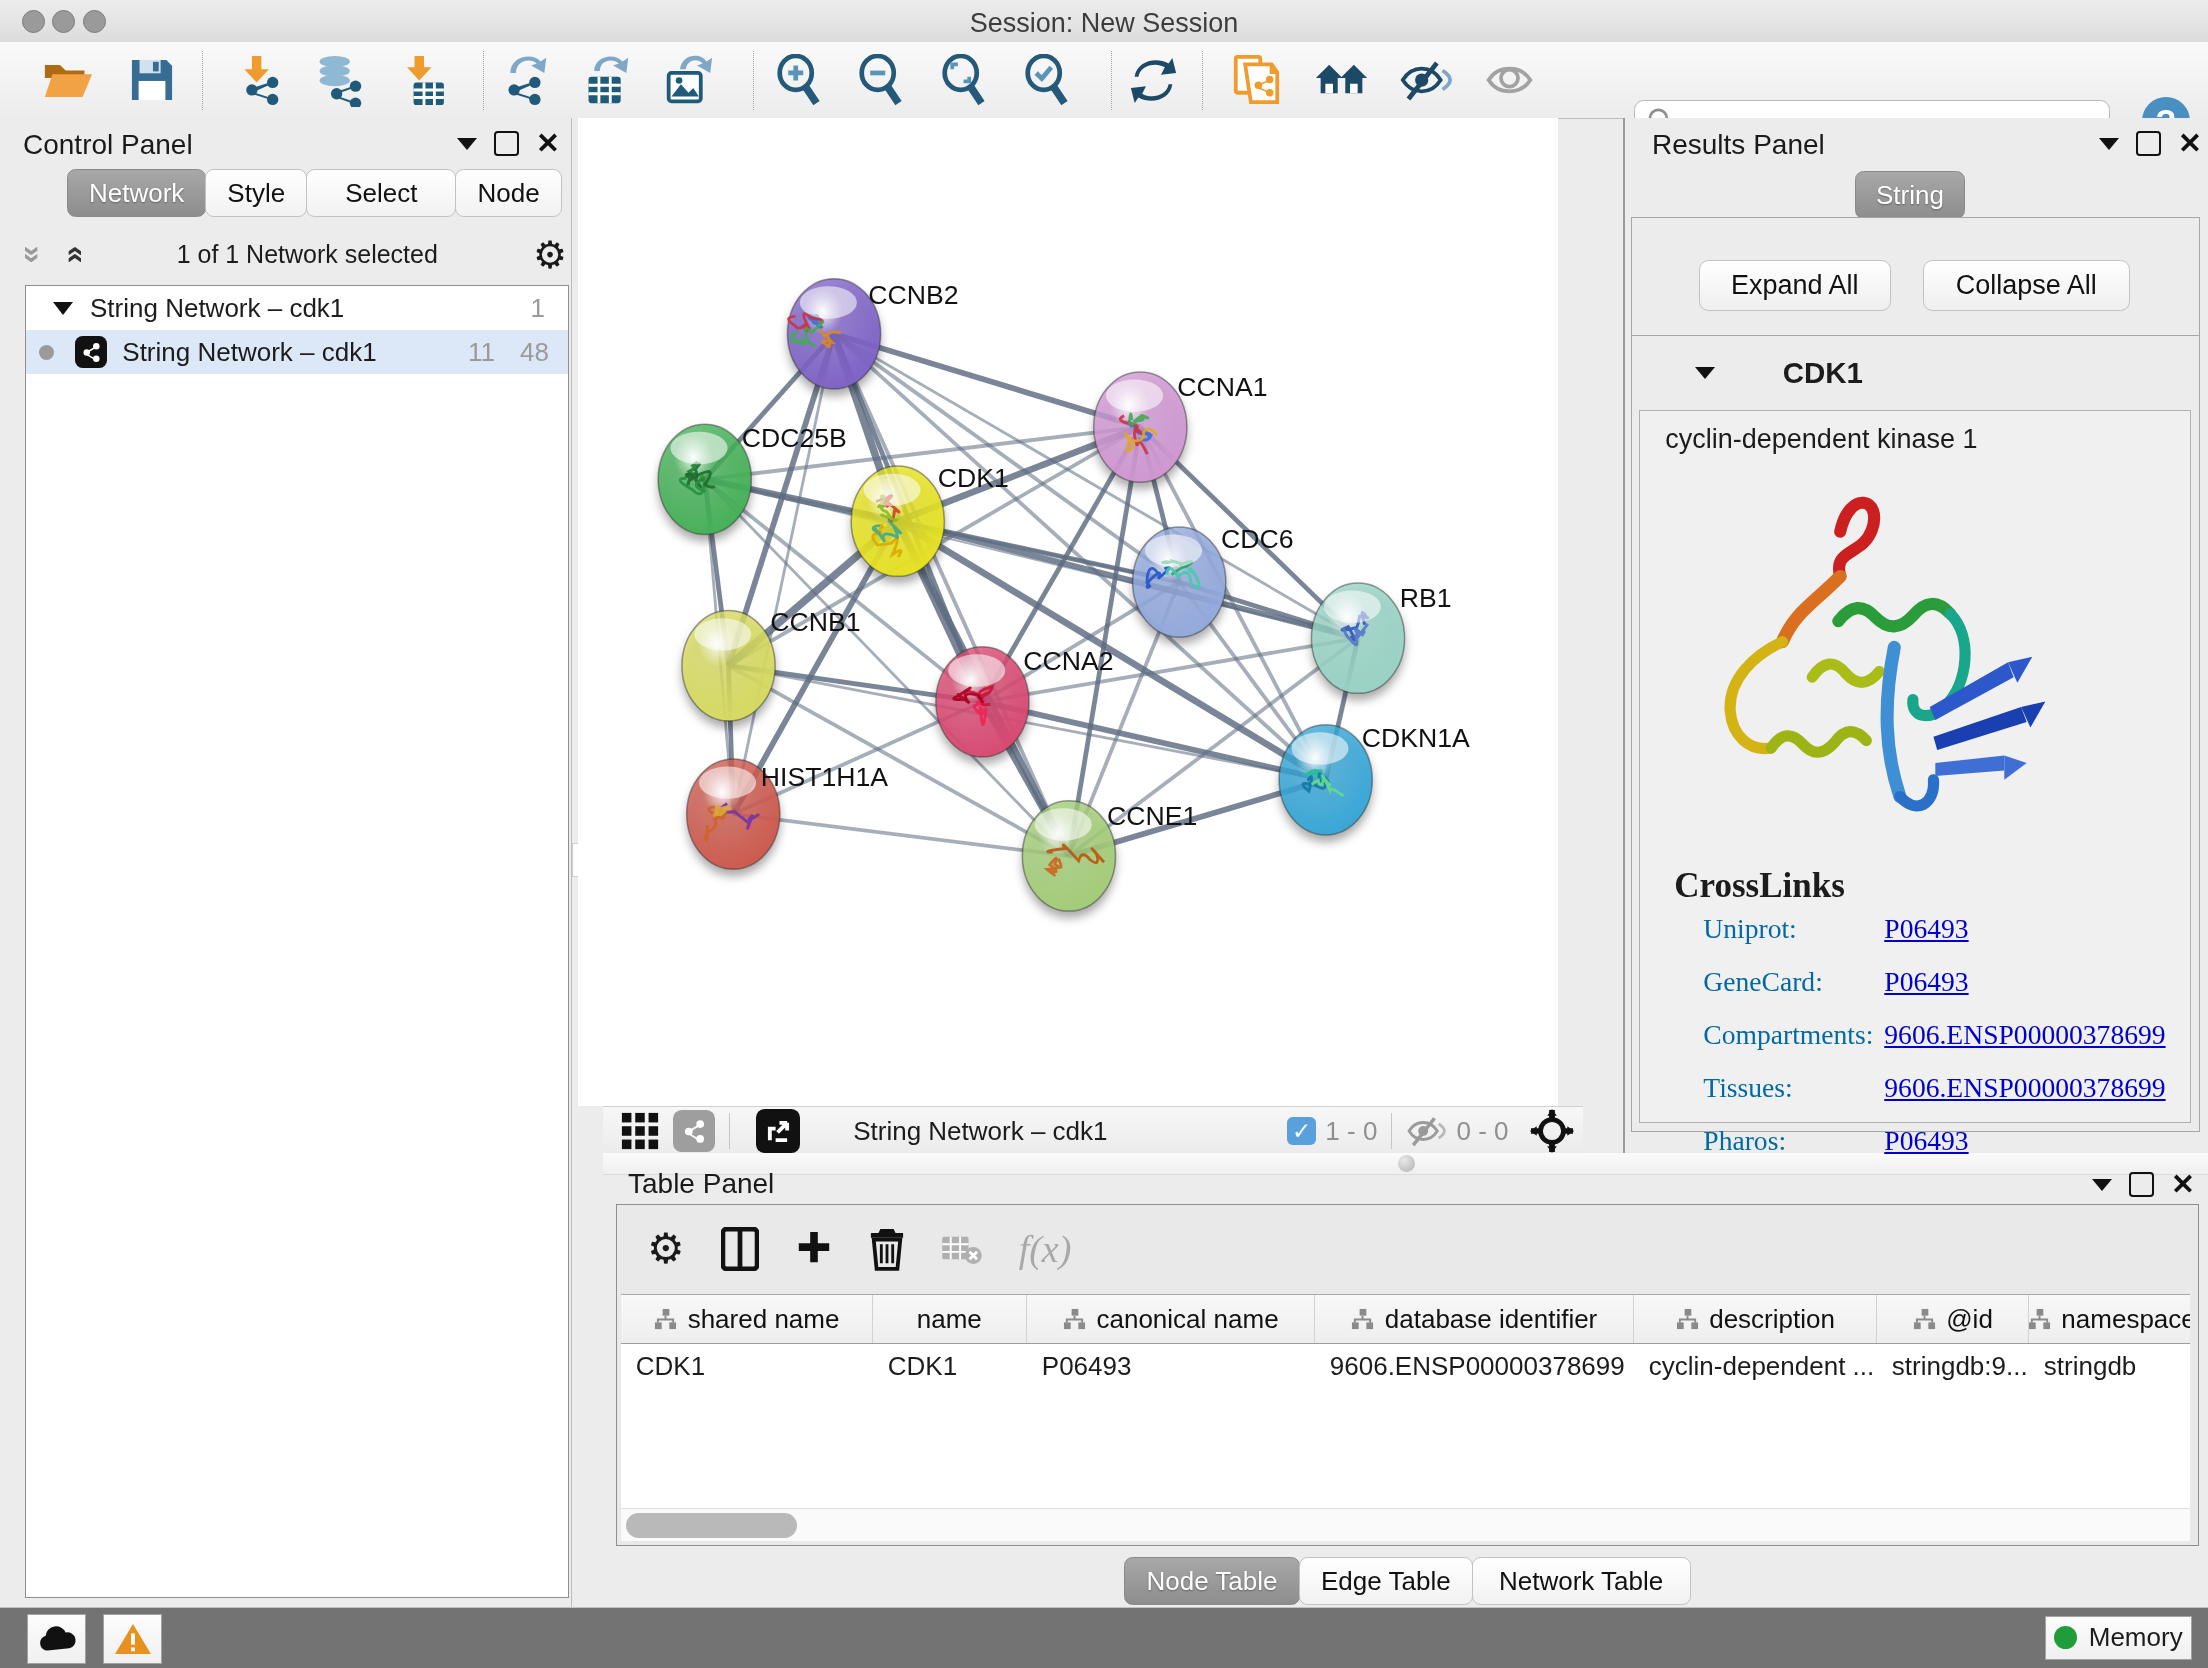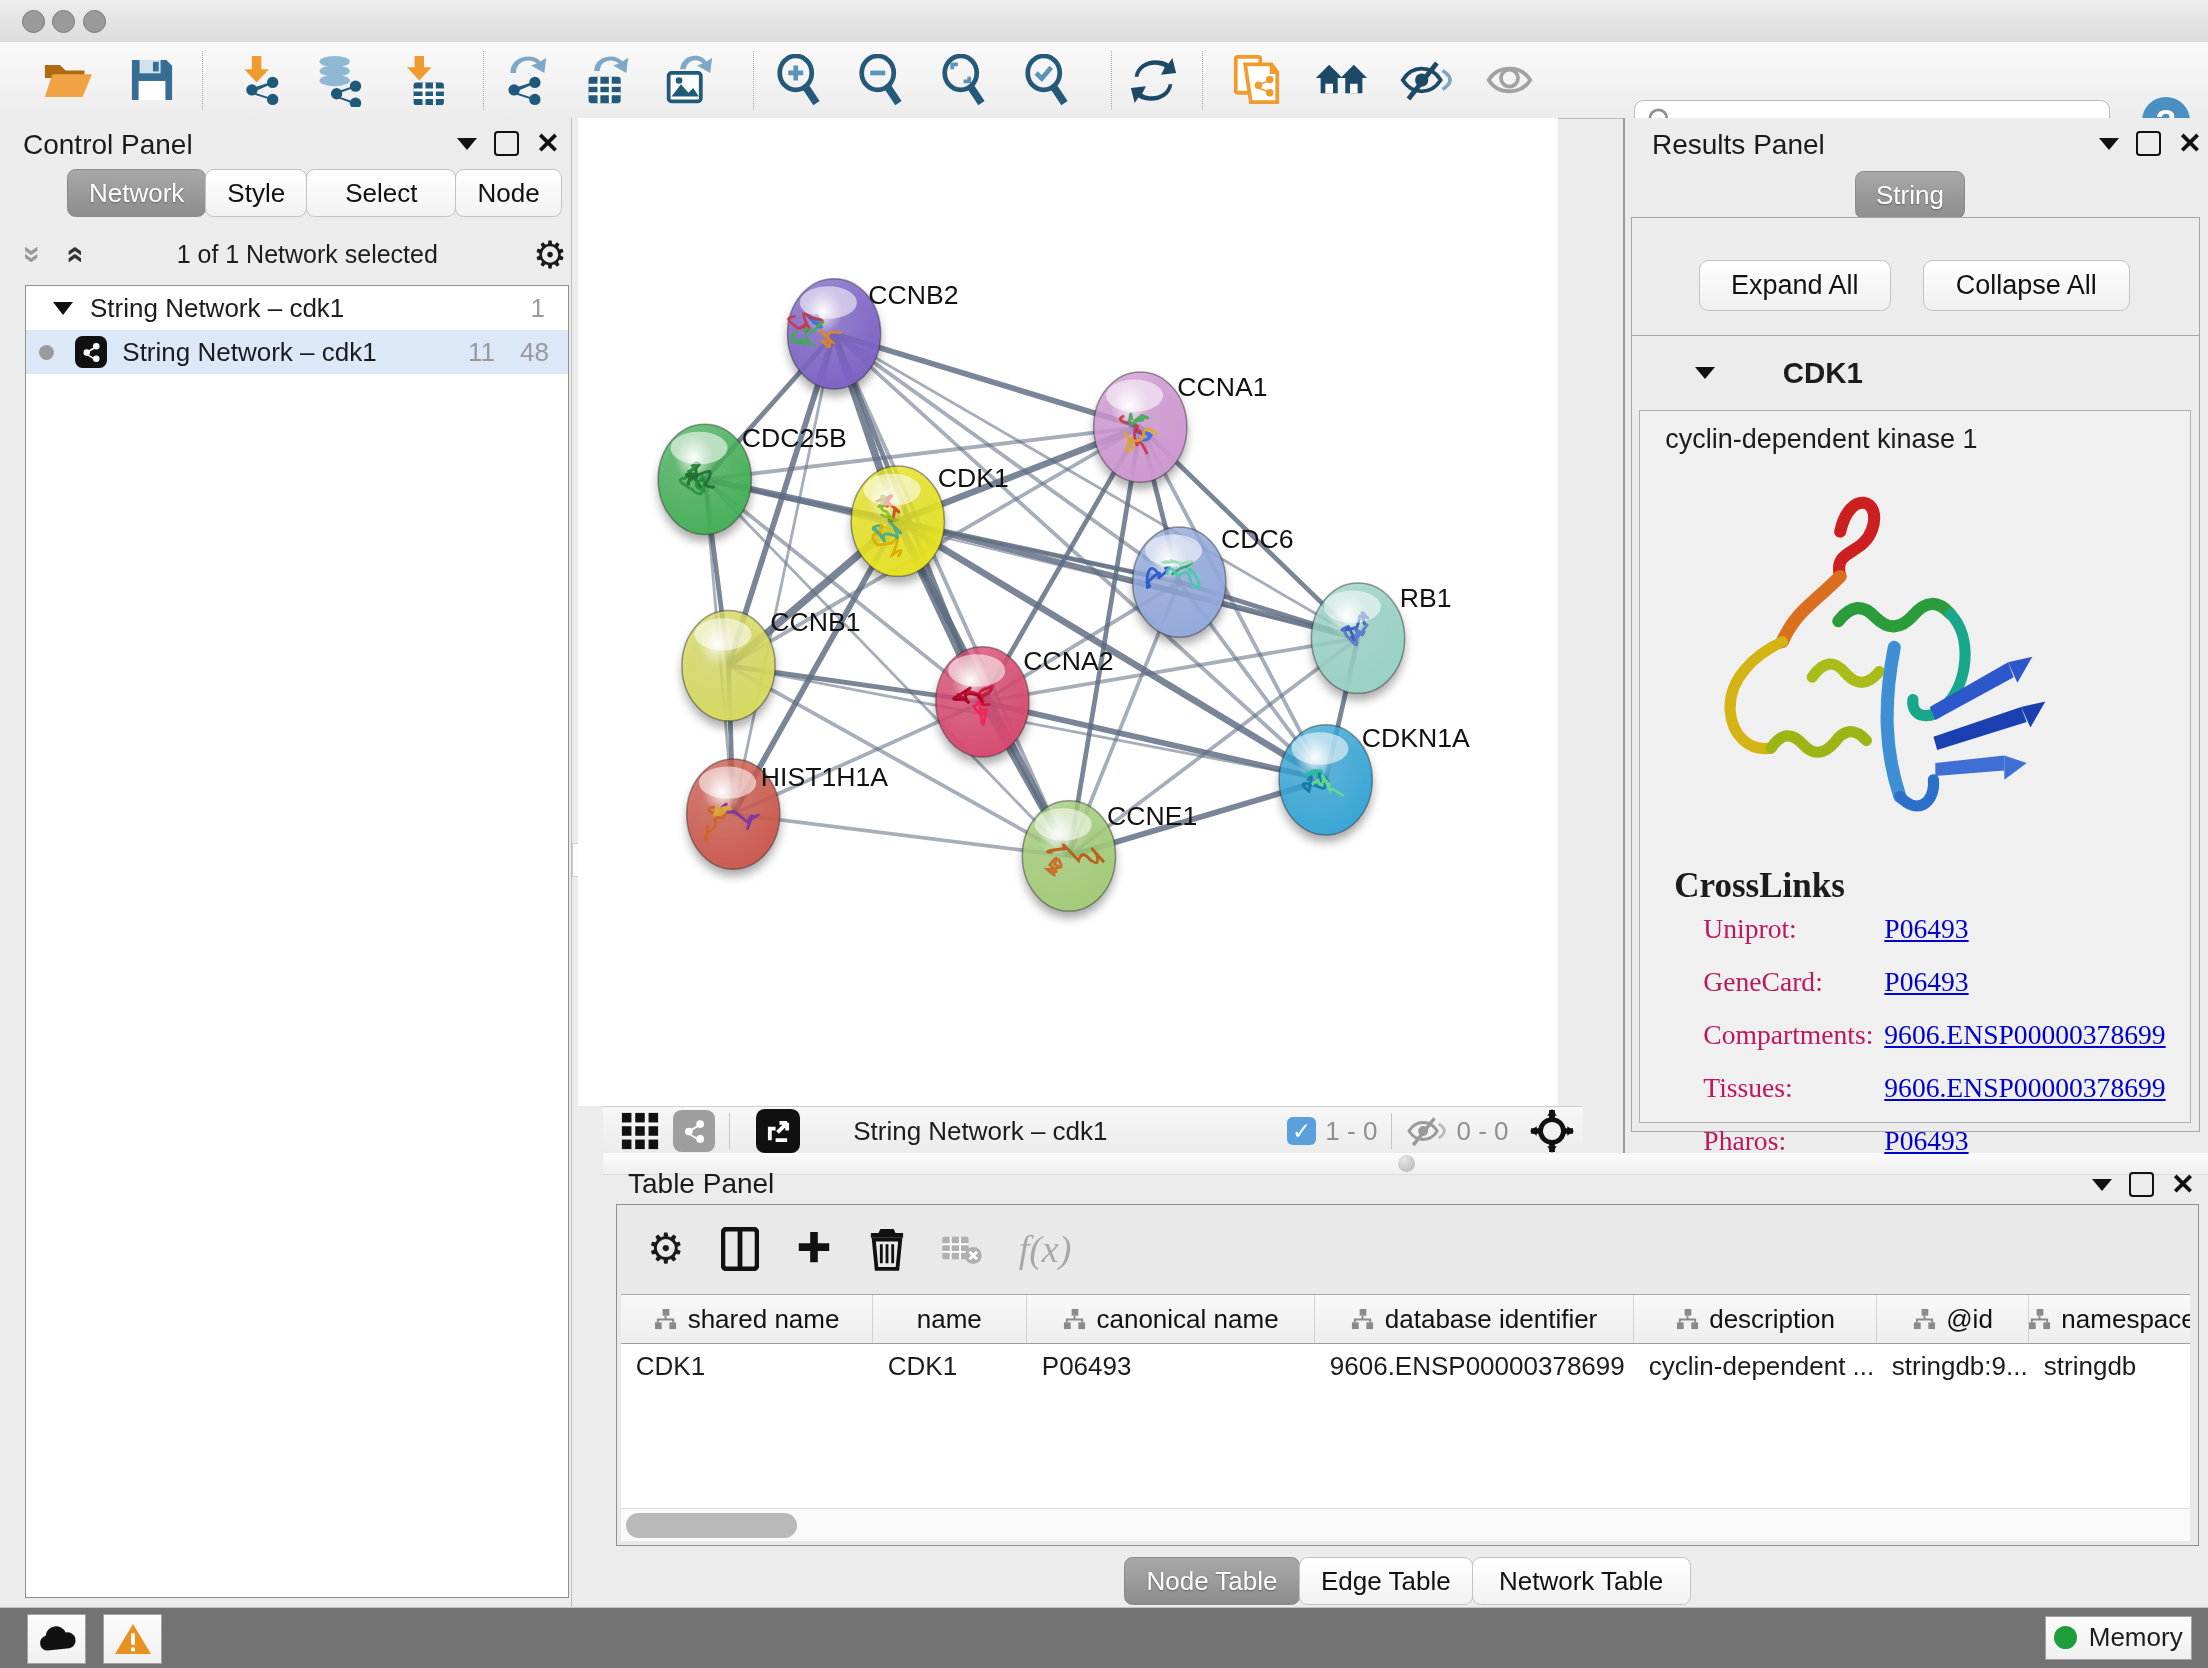--- a/index.html
+++ b/index.html
@@ -58,21 +58,21 @@
     display:flex;align-items:center;justify-content:center;margin-right:9.5px;}
   .hdivider{left:603px;top:1153px;width:1605px;height:21px;background:linear-gradient(#fbfbfb,#efefef);border-bottom:1px solid #dcdcdc;}
   
   .rpanel{left:1623px;top:118px;width:586px;height:1035px;background:#ececec;border-left:2.9px double #9a9a9a;}
   .rbox{border:1.9px solid #a6a6a6;background:#ececec;}
   .btn{border:1px solid #c2c2c2;border-radius:9.5px;background:linear-gradient(#ffffff,#efefef);
     font-size:27px;display:flex;align-items:center;justify-content:center;color:#111;}
   .serif{font-family:"Liberation Serif",serif;}
   .xlink{color:#0000cc;text-decoration:underline;}
   .xrow{display:flex;font-size:27.6px;margin-bottom:21px;}
-  .xrow .xl{width:181px;color:#be185d;}
+  .xrow .xl{width:181px;color:#0369a1;}
   
   .tp-outer{left:616px;top:1204px;width:1581px;height:340px;background:#e9e9e9;border:1.9px solid #8f8f8f;}
   .tp-toolbar{height:88px;display:flex;align-items:center;gap:36px;padding-left:30px;}
   .tablewrap{position:absolute;left:3.8px;top:89px;width:1569px;height:215px;background:#fff;border-top:1px solid #aaa;overflow:hidden;}
   .thead{display:flex;height:48px;background:linear-gradient(#f8f8f8,#eeeeee);border-bottom:1.9px solid #9c9c9c;}
   .th{display:flex;align-items:center;justify-content:center;gap:9.5px;font-size:26px;color:#111;
       border-right:1px solid #d2d2d2;box-sizing:border-box;overflow:hidden;white-space:nowrap;}
   .trowdata{display:flex;height:44px;}
   .td{font-size:26px;display:flex;align-items:center;padding-left:15px;box-sizing:border-box;overflow:hidden;white-space:nowrap;}
   .hscroll{position:absolute;left:3.8px;bottom:3.8px;width:1569px;height:32px;background:#fafafa;border-top:1px solid #ddd;}
@@ -88,20 +88,21 @@
   svg{display:block;}
   text{font-family:"Liberation Sans",sans-serif;}
 </style>
 </head>
 <body>
 
 <div class="abs titlebar">
   <div class="abs tl" style="left:22px"></div>
   <div class="abs tl" style="left:52px"></div>
   <div class="abs tl" style="left:83px"></div>
+  <div class="abs wtitle">Session: New Session</div>
 </div>
 
 <div class="abs toolbar">
   <div class="abs tbtn" style="left:40px">
     <span>
         <svg width="49" height="42" viewBox="0 0 52 44">
       <path d="M2 6h16l6 6h20v8H2z" fill="#b06a10"></path>
           <path d="M2 40 10 16h42L42 40z" fill="#f0a245"></path>
         </svg>
       </span>

